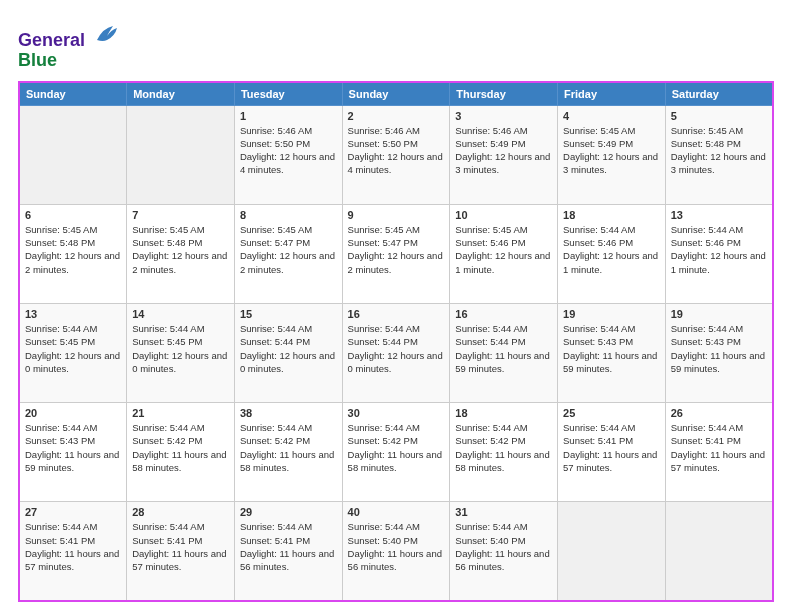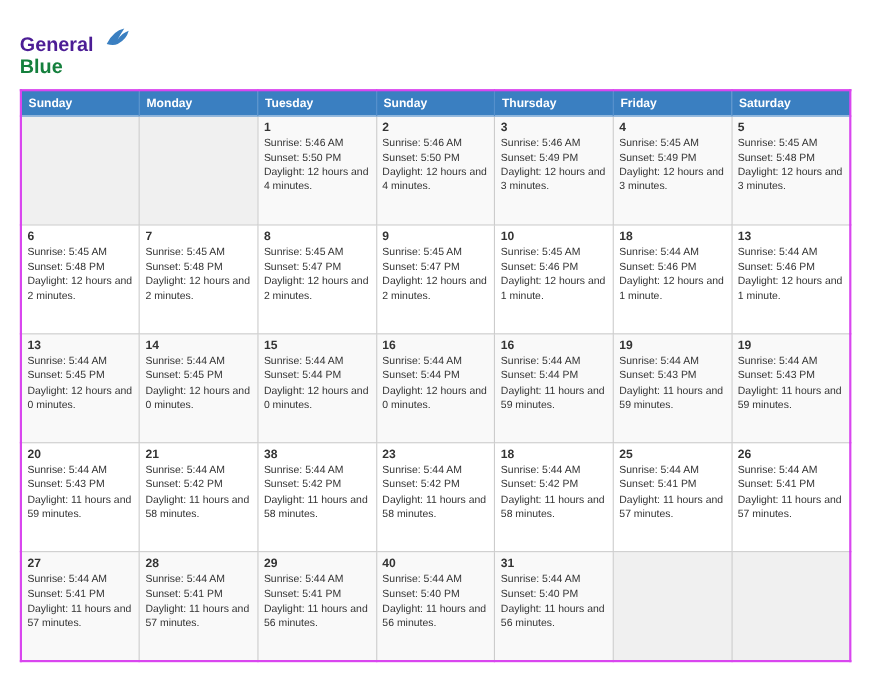--- a/index.html
+++ b/index.html
@@ -267,21 +267,21 @@
             <div style="line-height: 1.4;">Sunset: 5:42 PM</div>
             <div style="line-height: 1.4;">Daylight: 11 hours and 58 minutes.</div>
           </td>
           <td>
             <span class="day-num">38</span>
             <div style="line-height: 1.4;">Sunrise: 5:44 AM</div>
             <div style="line-height: 1.4;">Sunset: 5:42 PM</div>
             <div style="line-height: 1.4;">Daylight: 11 hours and 58 minutes.</div>
           </td>
           <td>
-            <span class="day-num">23</span>
+            <span class="day-num">30</span>
             <div style="line-height: 1.4;">Sunrise: 5:44 AM</div>
             <div style="line-height: 1.4;">Sunset: 5:42 PM</div>
             <div style="line-height: 1.4;">Daylight: 11 hours and 58 minutes.</div>
           </td>
           <td>
             <span class="day-num">18</span>
             <div style="line-height: 1.4;">Sunrise: 5:44 AM</div>
             <div style="line-height: 1.4;">Sunset: 5:42 PM</div>
             <div style="line-height: 1.4;">Daylight: 11 hours and 58 minutes.</div>
           </td>

